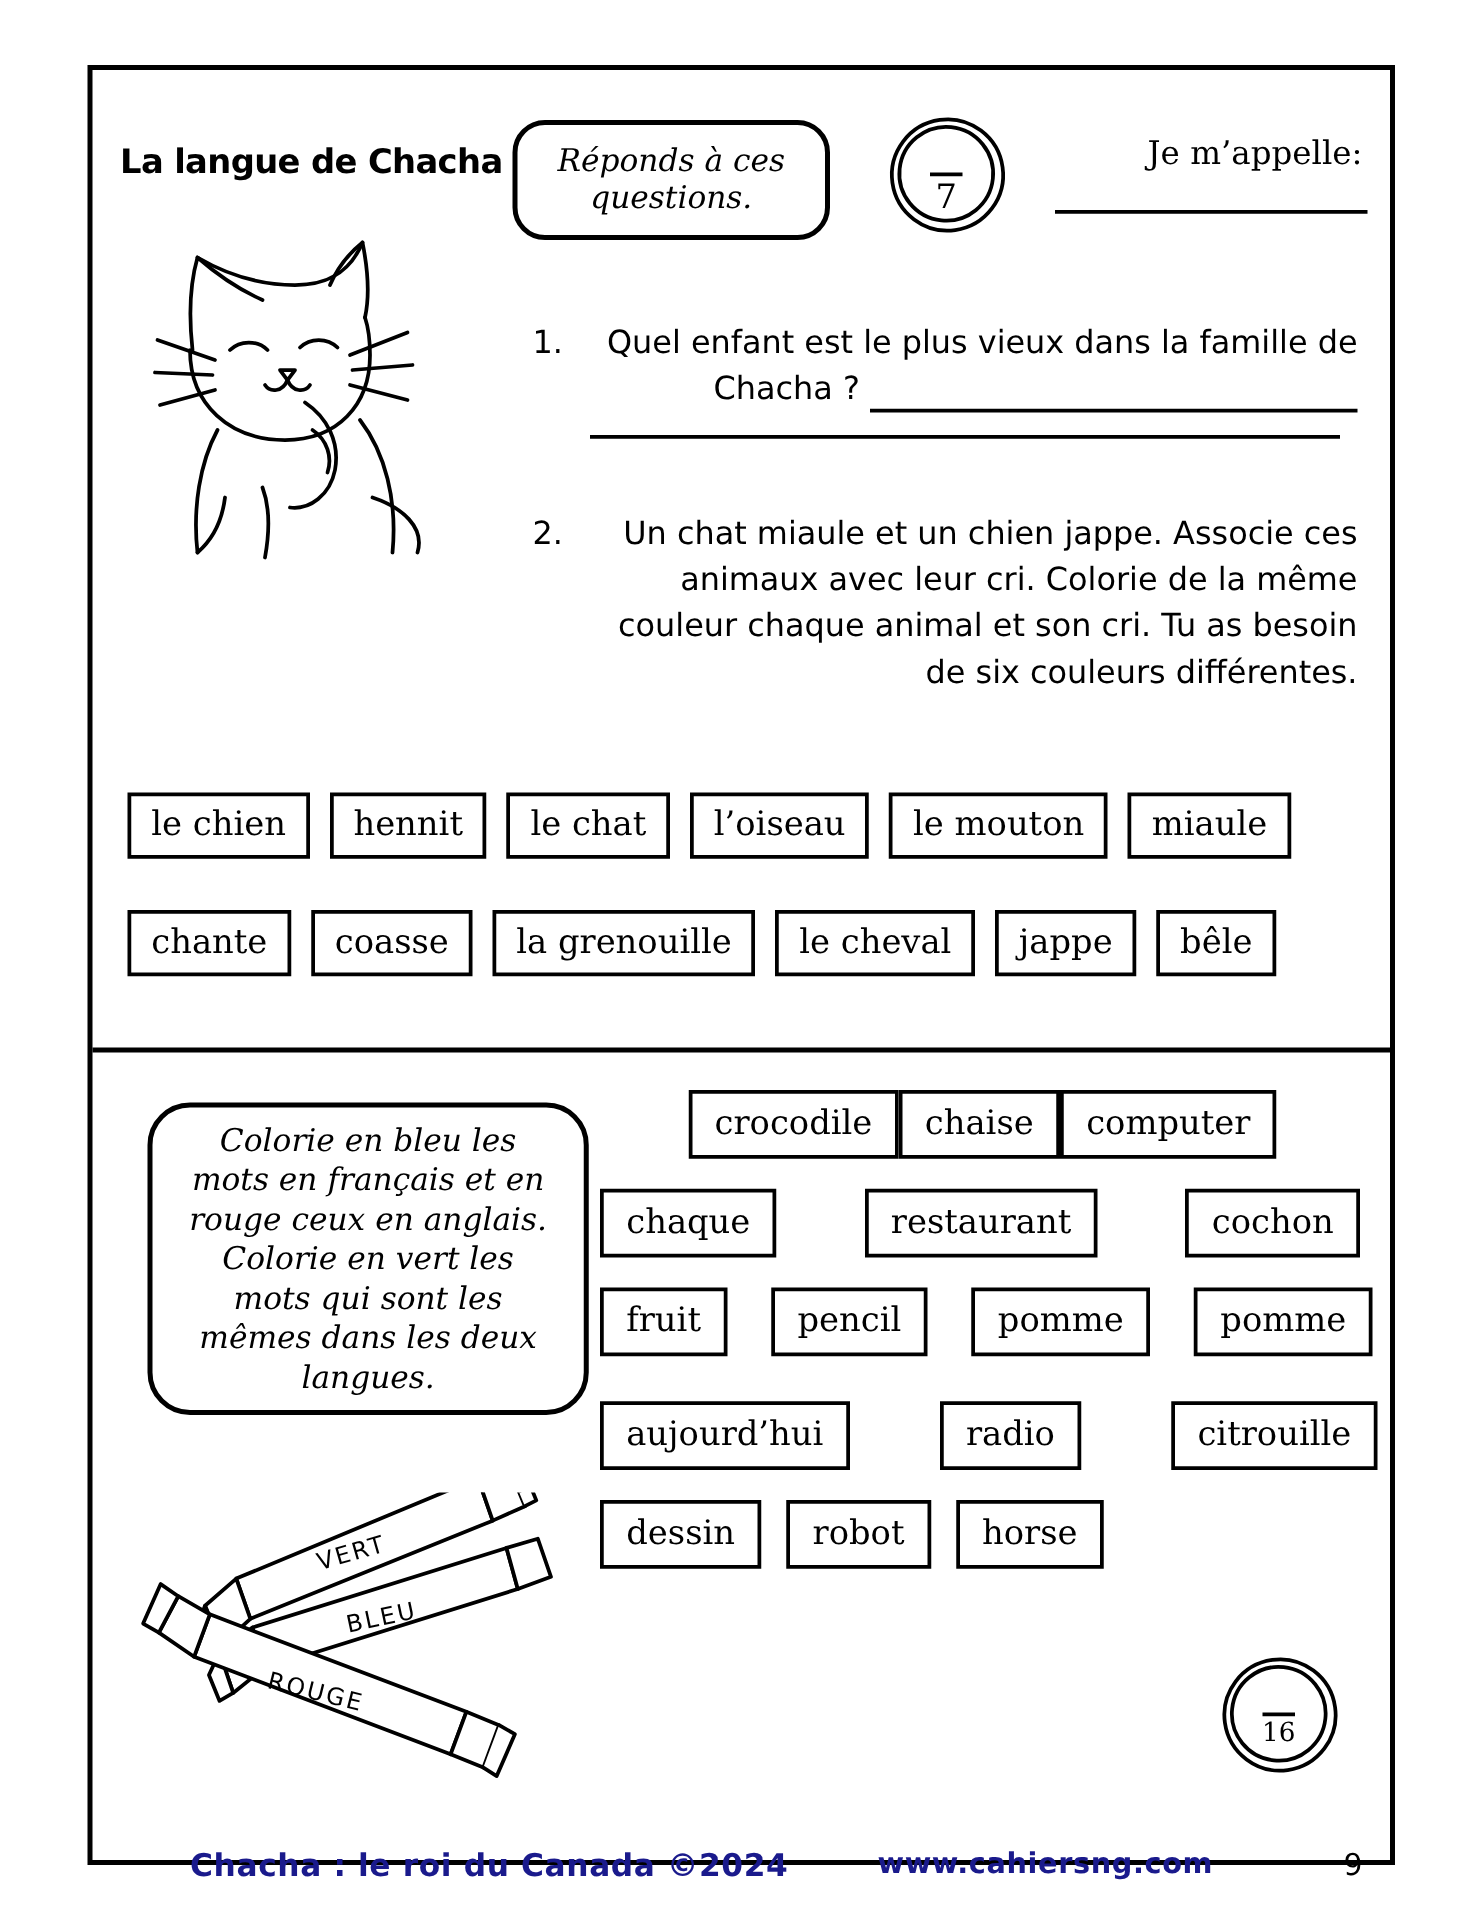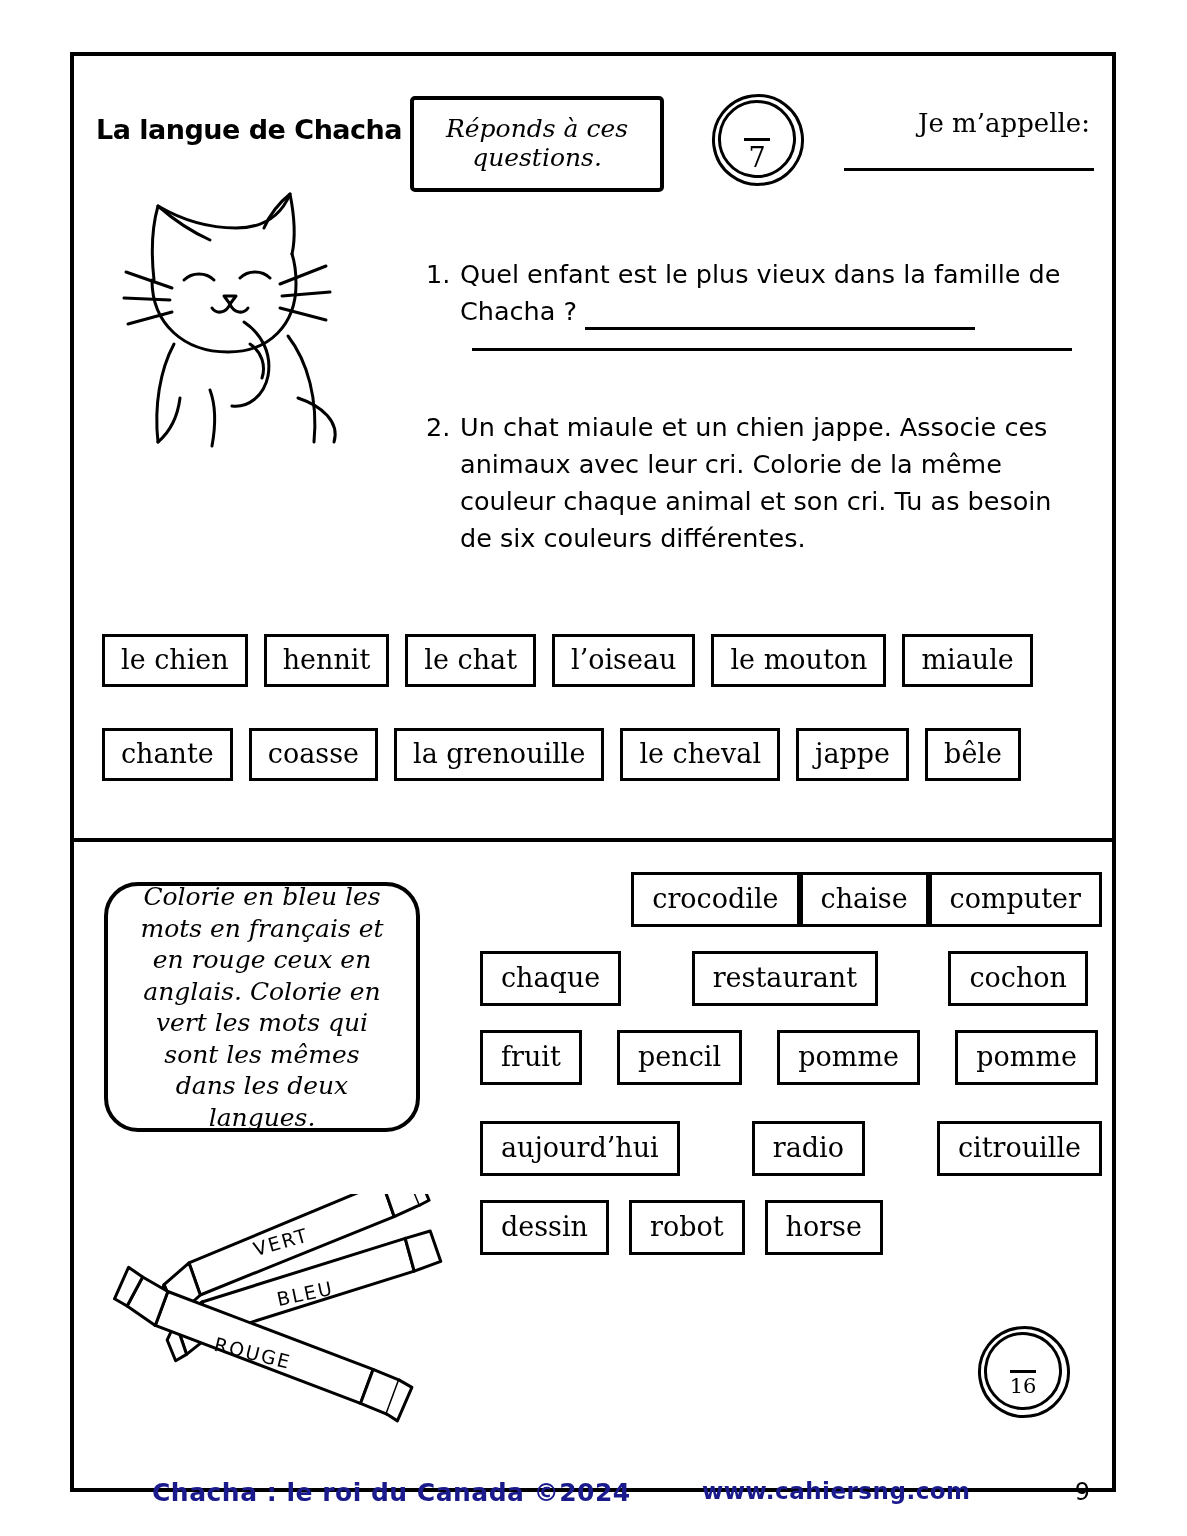--- a/index.html
+++ b/index.html
@@ -40,21 +40,21 @@
     font-size: 27px;
     letter-spacing: -0.5px;
   }
   .bubble {
     position: absolute;
     left: 336px;
     top: 40px;
     width: 254px;
     height: 96px;
     border: 4px solid #000;
-    border-radius: 5px;
+    border-radius: 26px;
     box-sizing: border-box;
     display: flex;
     align-items: center;
     justify-content: center;
     text-align: center;
     font-family: "DejaVu Serif", serif;
     font-style: italic;
     font-size: 25px;
     line-height: 1.15;
     padding: 0 10px;
@@ -137,21 +137,21 @@
     width: 660px;
   }
   .q {
     display: flex;
     font-family: "DejaVu Sans", sans-serif;
     font-size: 25.5px;
     line-height: 1.45;
     margin-bottom: 14px;
   }
   .q .qn { width: 34px; flex: 0 0 34px; }
-  .q .qt { flex: 1; }
+  .q .qt { flex: 1; text-align: right; }
   .rule-inline {
     display: inline-block;
     border-bottom: 3px solid #000;
     height: 22px;
     vertical-align: bottom;
   }
   .rule-full {
     margin-left: 46px;
     margin-top: 18px;
     width: 600px;
@@ -174,23 +174,23 @@
   }
   #row1 { left: 28px; top: 578px; }
   #row2 { left: 28px; top: 672px; }
   
   .section-bottom {
     position: relative;
     height: 646px;
   }
   .bubble2 {
     position: absolute;
-    left: 30px;
+    left: 44px;
     top: 40px;
-    width: 316px;
+    width: 353px;
     height: 250px;
     border: 4px solid #000;
     border-radius: 34px;
     box-sizing: border-box;
     display: flex;
     align-items: center;
     justify-content: center;
     text-align: center;
     font-family: "DejaVu Serif", serif;
     font-style: italic;
@@ -379,21 +379,21 @@
           <path d="M58 126 L30 118 L22 150 L54 162 Z" fill="#fff"></path>
           <path d="M30 118 L14 112 L8 146 L22 150 Z" fill="#fff"></path>
           <path d="M276 152 L304 156 L300 192 L272 188 Z" fill="#fff"></path>
           <path d="M304 156 L318 160 L312 196 L300 192" fill="#fff"></path>
           <text x="116" y="172" font-family="DejaVu Sans, sans-serif" font-size="19" fill="#000" stroke="none" letter-spacing="2">ROUGE</text>
         </g>
       </svg>
     </div>
 
     <div id="grid-words">
-      <div class="grow" style="justify-content:flex-end">
+      <div class="grow" style="justify-content:center">
         <div class="gbox">crocodile</div>
         <div class="gbox">chaise</div>
         <div class="gbox">computer</div>
       </div>
       <div class="grow" style="justify-content:space-between; padding:0 14px 0 10px">
         <div class="gbox">chaque</div>
         <div class="gbox">restaurant</div>
         <div class="gbox">cochon</div>
       </div>
       <div class="grow" style="justify-content:space-between; padding:0 4px 12px 10px">

